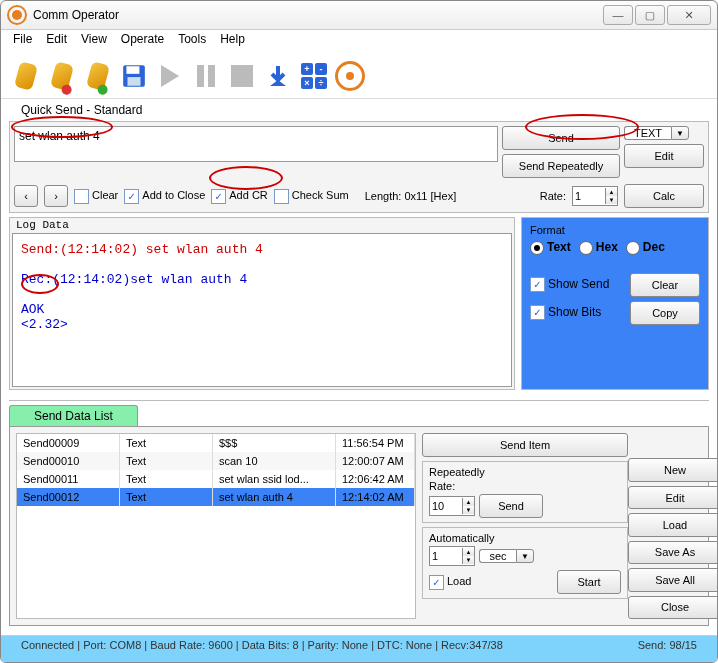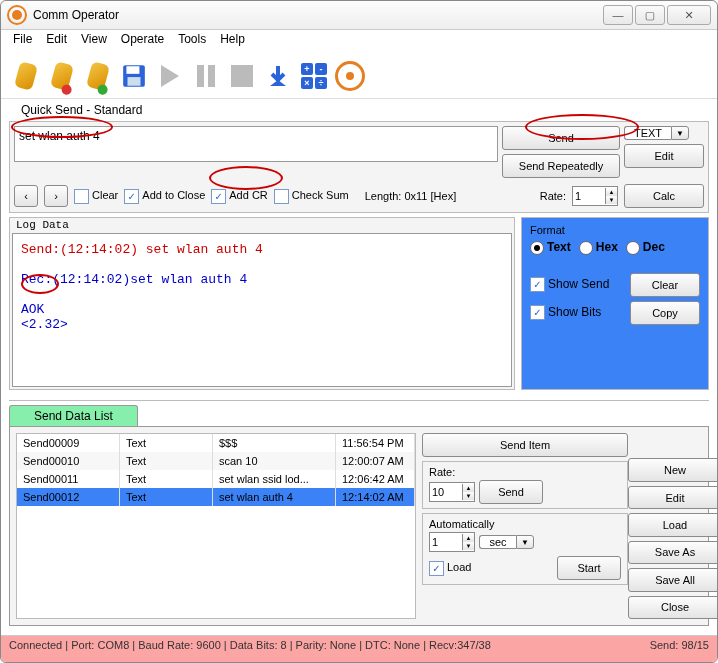--- a/index.html
+++ b/index.html
@@ -66,21 +66,21 @@
 .th,.td{padding:3px 6px;font-size:11px;border-right:1px solid #ddd;white-space:nowrap;overflow:hidden}
 .c1{width:90px}.c2{width:80px}.c3{width:110px}.c4{flex:1}
 .tr{display:flex}
 .tr:nth-child(even){background:#f7f7f7}
 .tr.sel{background:#3b82f6}
 .sidecol{width:280px;display:flex;}
 .sidecol-l{flex:1;display:flex;flex-direction:column;gap:4px}
 .sidecol-r{width:74px;display:flex;flex-direction:column;gap:4px}
 .box{border:1px solid #bbb;padding:4px 6px;background:#f4f4f4}
 .box-title{font-size:11px;margin-bottom:2px}
-.statusbar{position:absolute;bottom:0;left:0;right:0;height:20px;border-top:1px solid #ccc;padding:3px 8px;font-size:11px;color:#333;background:#fca5a5;display:flex;justify-content:space-between}
+.statusbar{position:absolute;bottom:0;left:0;right:0;height:20px;border-top:1px solid #ccc;padding:3px 20px;font-size:11px;color:#333;background:#7dd3fc;display:flex;justify-content:space-between}
 .circ{position:absolute;border:2px solid #c00;border-radius:50%;pointer-events:none}
 </style>
 </head>
 <body>
 
 <div class="window">
 
   <div class="titlebar">
     <div class="appicon"></div>
     <div class="title">Comm Operator</div>
@@ -248,20 +248,21 @@
                 <div class="td c4">12:14:02 AM</div>
               </div>
             </div>
         </div>
         <div class="sidecol">
           <div class="sidecol-l">
             <div style="display:flex;gap:4px">
               <div class="btn" style="flex:1">Send Item</div>
             </div>
             <div class="box">
+              <div class="box-title">Repeatedly</div>
               <div style="display:flex;align-items:center;gap:4px">
                 <span>Rate:</span>
               </div>
               <div style="display:flex;align-items:center;gap:4px;margin-top:2px">
                 <div class="num">
                     <input value="10" style="">
                     <div class="spin">
                       <span>▲</span>
                       <span>▼</span>
                     </div>

